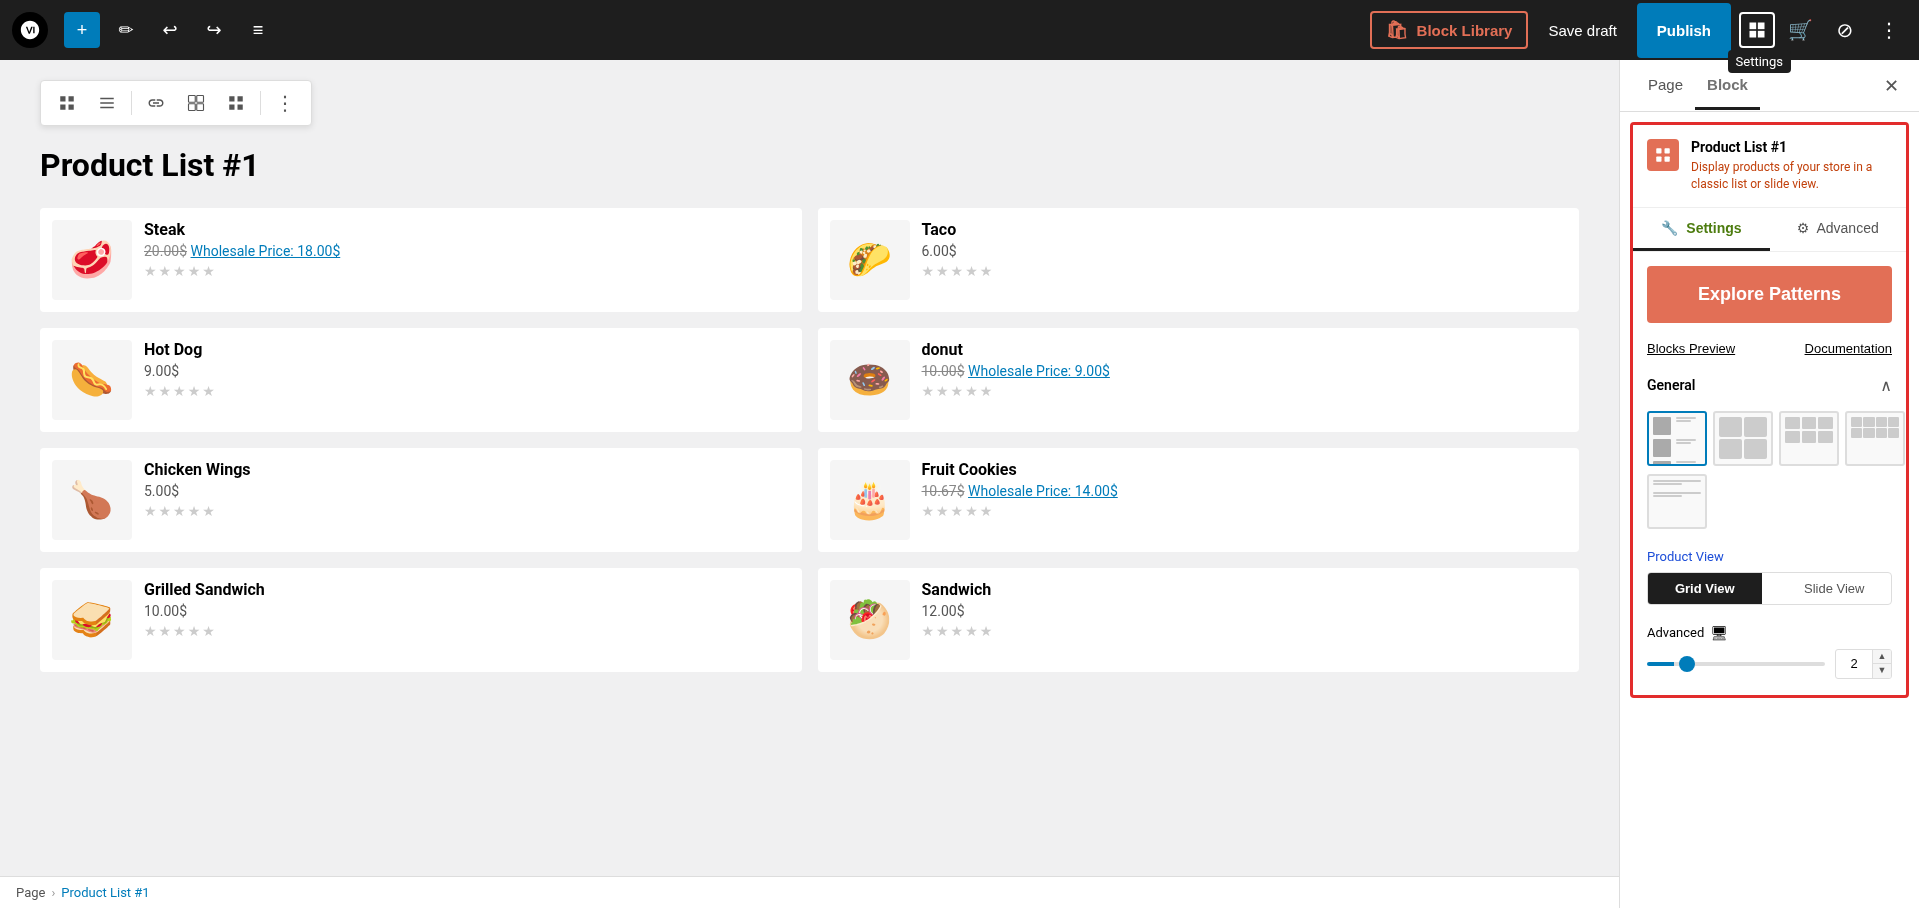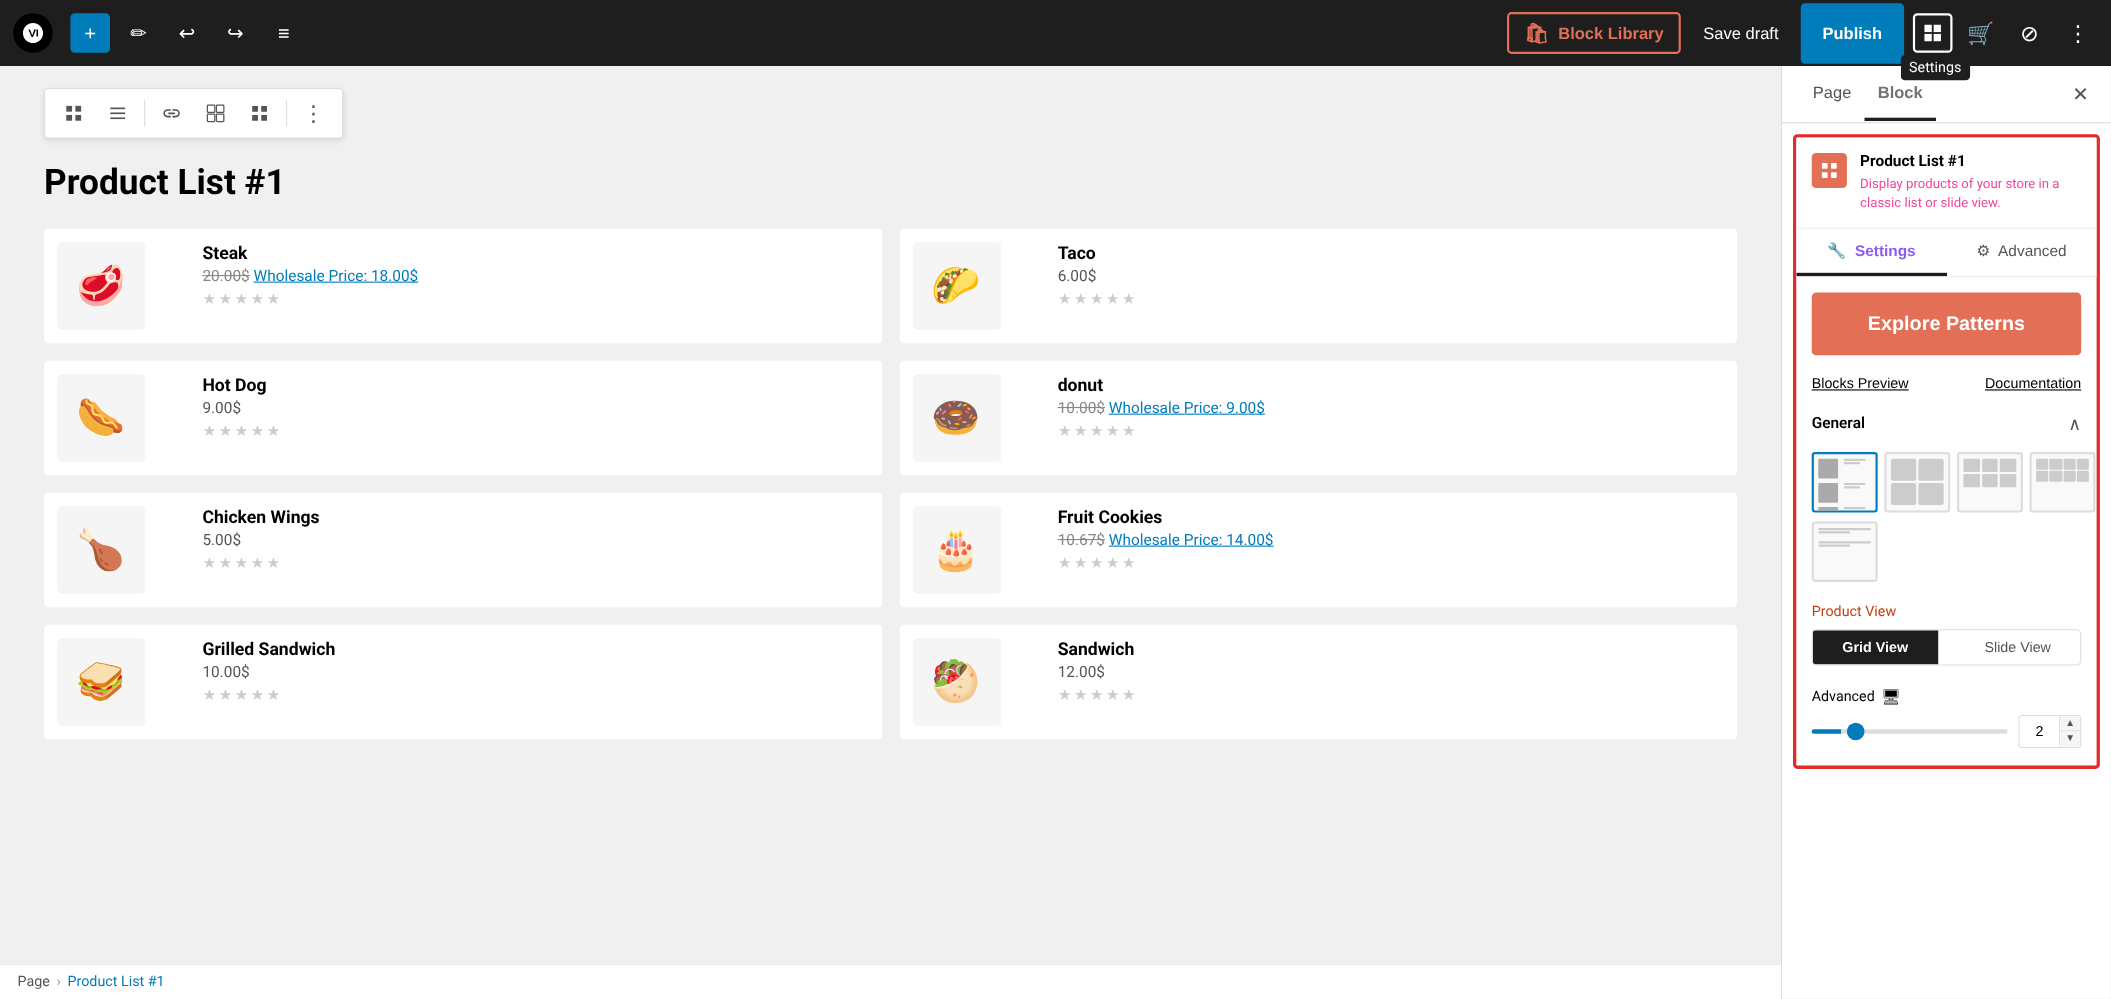--- a/index.html
+++ b/index.html
@@ -83,21 +83,21 @@
     }
     .product-item {
       display: flex; align-items: flex-start; gap: 12px; padding: 12px;
       background: #fff; border-radius: 4px;
     }
     .product-image {
       width: 80px; height: 80px; background: #f5f5f5;
       border-radius: 4px; display: flex; align-items: center;
       justify-content: center; font-size: 36px; flex-shrink: 0;
     }
-    .product-details { flex: 1; margin-left: 40px; }
+    .product-details { flex: 1; }
     .product-name { font-weight: 700; font-size: 16px; color: #000; margin-bottom: 4px; }
     .product-price { font-size: 14px; color: #555; margin-bottom: 4px; }
     .price-original { text-decoration: line-through; color: #888; }
     .price-wholesale { color: #007cba; text-decoration: underline; cursor: pointer; }
     .star-rating { color: #ccc; font-size: 14px; letter-spacing: 2px; }
 
     
     .editor-area::-webkit-scrollbar { width: 8px; }
     .editor-area::-webkit-scrollbar-thumb { background: #bbb; border-radius: 4px; }
 
@@ -137,33 +137,33 @@
       display: flex; align-items: flex-start; gap: 12px; padding: 14px;
       background: #fff;
     }
     .block-icon {
       width: 32px; height: 32px; background: #e26f56;
       border-radius: 4px; display: flex; align-items: center;
       justify-content: center; color: white; font-size: 14px; flex-shrink: 0;
     }
     .block-info-text { flex: 1; }
     .block-name { font-size: 14px; font-weight: 700; color: #000; margin-bottom: 4px; }
-    .block-desc { font-size: 12px; color: #ec4899; line-height: 1.4; }
+    .block-desc { font-size: 12px; color: #c2410c; line-height: 1.4; }
 
     
     .block-inner-tabs {
       display: flex; border-top: 1px solid #eee; border-bottom: 1px solid #eee;
       background: #fff;
     }
     .block-inner-tab {
       flex: 1; padding: 12px; text-align: center; cursor: pointer;
       font-size: 14px; color: #555; border-bottom: 3px solid transparent;
       background: none; border-top: none; border-left: none; border-right: none;
     }
-    .block-inner-tab.active { border-bottom-color: #1e1e1e; color: #8b5cf6; font-weight: 600; text-align: center; }
+    .block-inner-tab.active { border-bottom-color: #1e1e1e; color: #4d7c0f; font-weight: 600; text-align: center; }
     .tab-icon { margin-right: 4px; }
 
     
     .explore-patterns-btn {
       display: block; width: calc(100% - 28px); margin: 14px;
       background: #e26f56; color: #fff; border: none; border-radius: 4px;
       padding: 18px; font-size: 18px; font-weight: 600; cursor: pointer;
       text-align: center;
     }
 
@@ -200,21 +200,21 @@
     
     .mini-product { display: flex; gap: 2px; margin-bottom: 2px; }
     .mini-img { width: 12px; height: 12px; background: #ccc; border-radius: 1px; flex-shrink: 0; }
     .mini-lines { flex: 1; display: flex; flex-direction: column; gap: 1px; }
     .mini-line { height: 2px; background: #ccc; border-radius: 1px; }
     .mini-line.short { width: 60%; }
     .layout-5th { margin-top: 0; }
 
     
     .product-view-section { padding: 12px 14px; }
-    .product-view-label { font-size: 13px; color: #c2410c; margin-bottom: 8px; display: block; }
+    .product-view-label { font-size: 13px; color: #1d4ed8; margin-bottom: 8px; display: block; }
     .view-toggle { display: flex; border-radius: 4px; overflow: hidden; border: 1px solid #ddd; gap: 16px; }
     .view-btn {
       flex: 1; padding: 8px 10px; font-size: 13px; cursor: pointer;
       border: none; background: transparent; color: #555;
     }
     .view-btn.active { background: #1e1e1e; color: #fff; font-weight: 600; }
 
     
     .columns-section { padding: 8px 14px 16px; }
     .columns-label {

